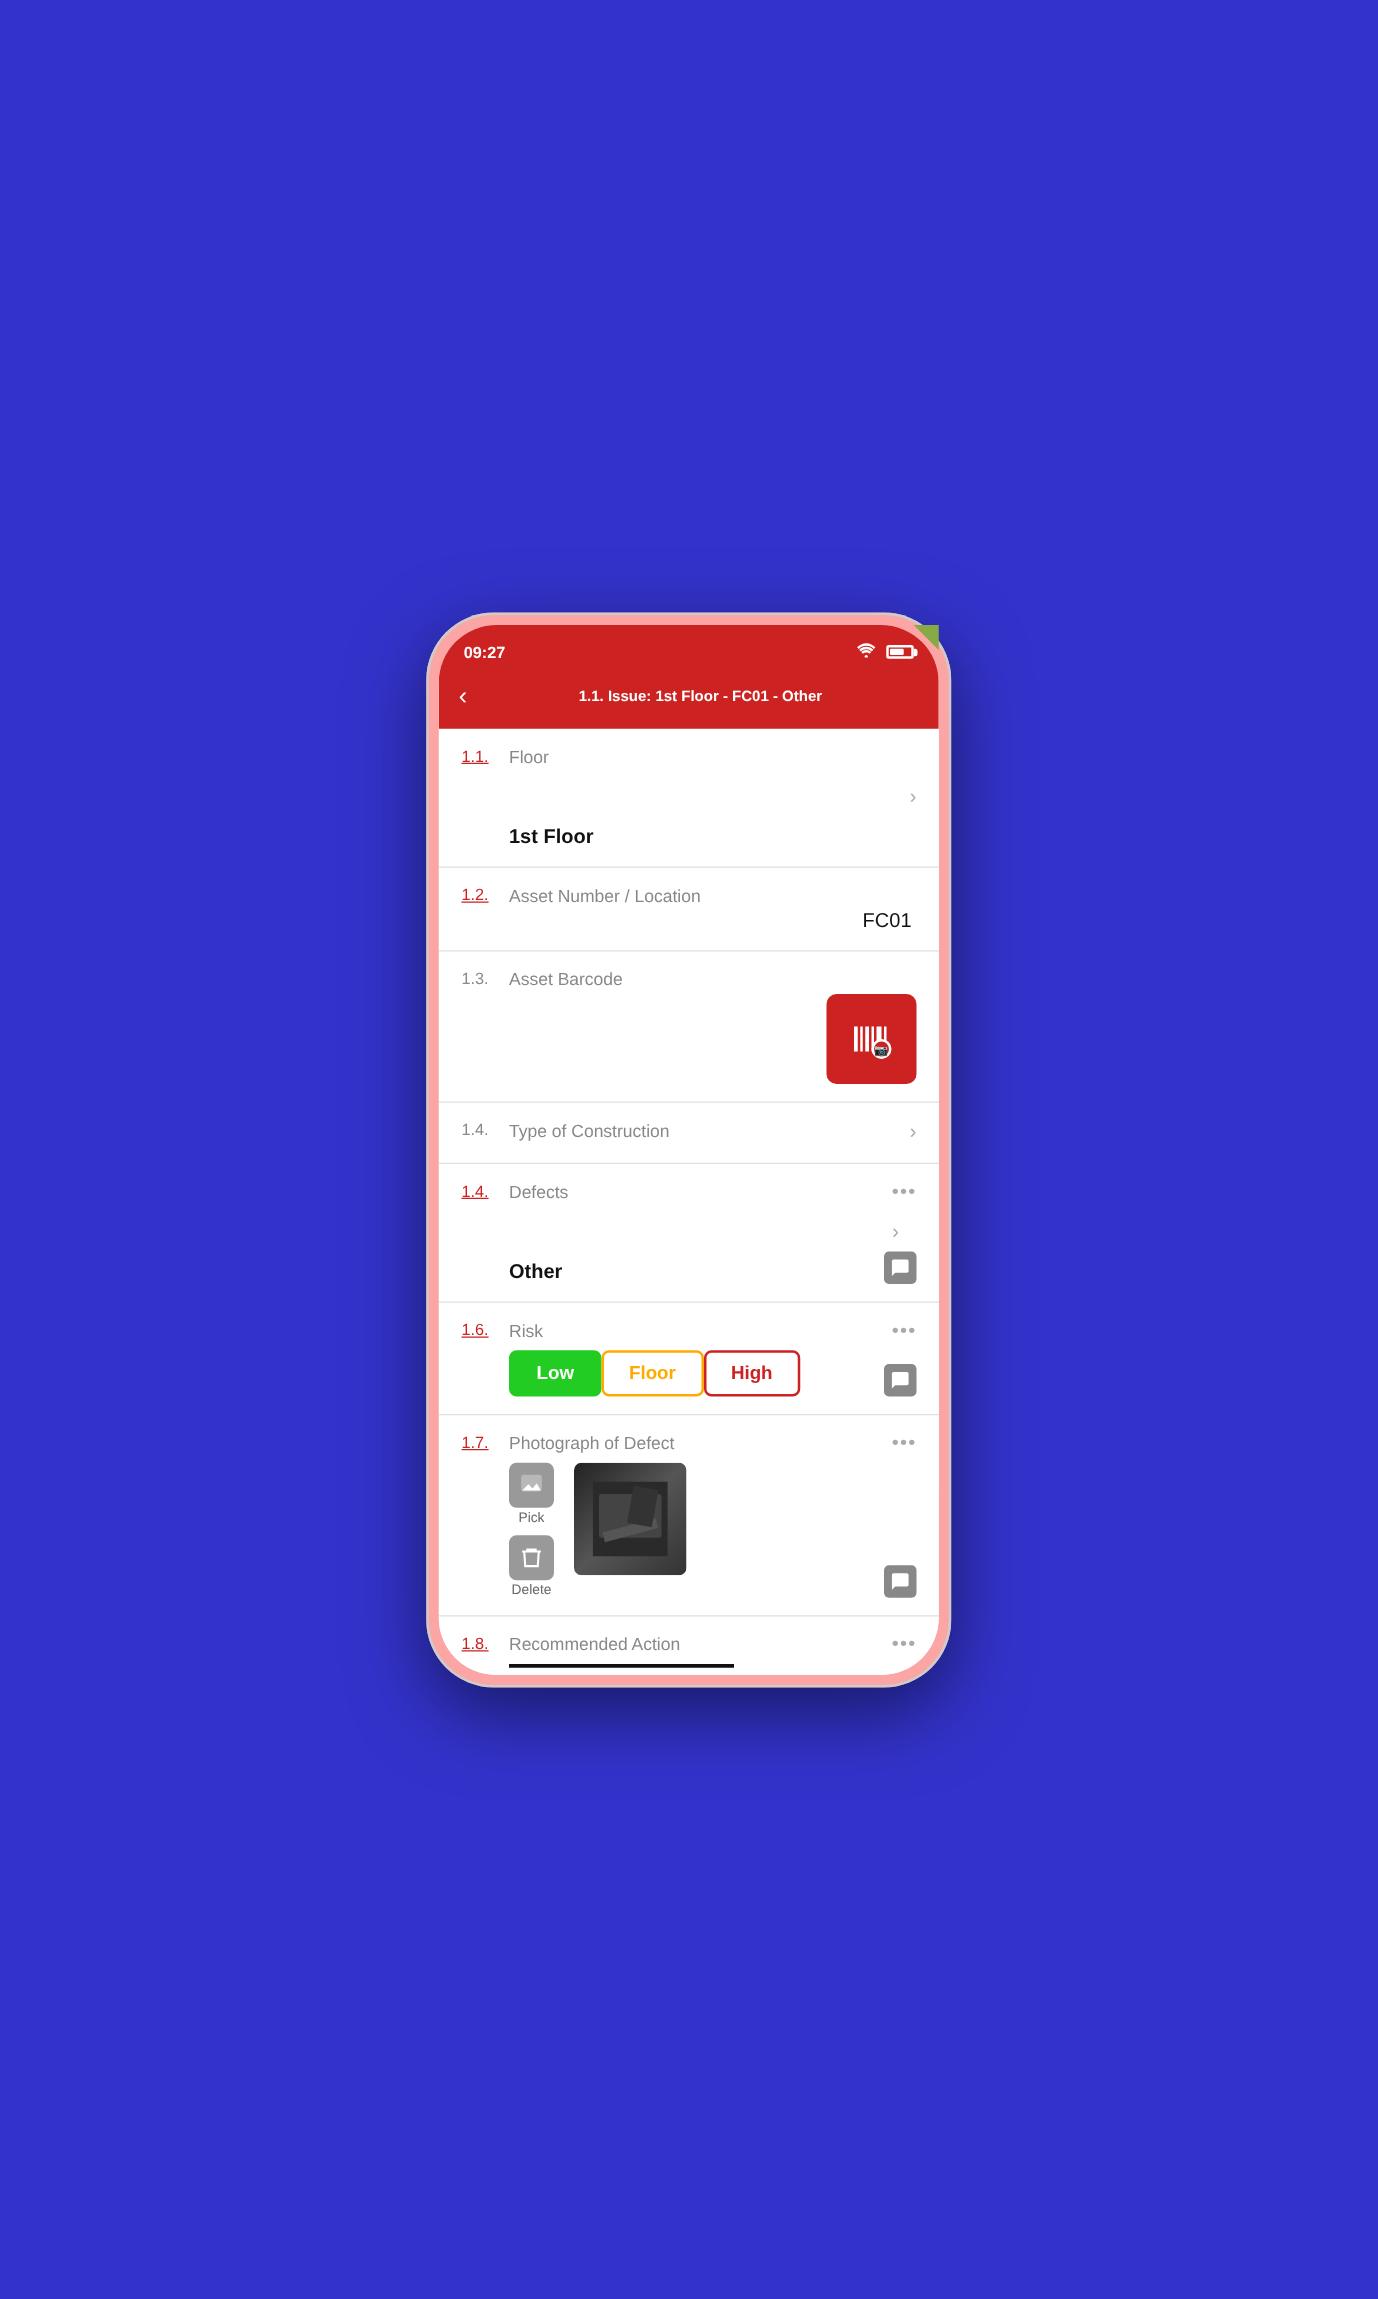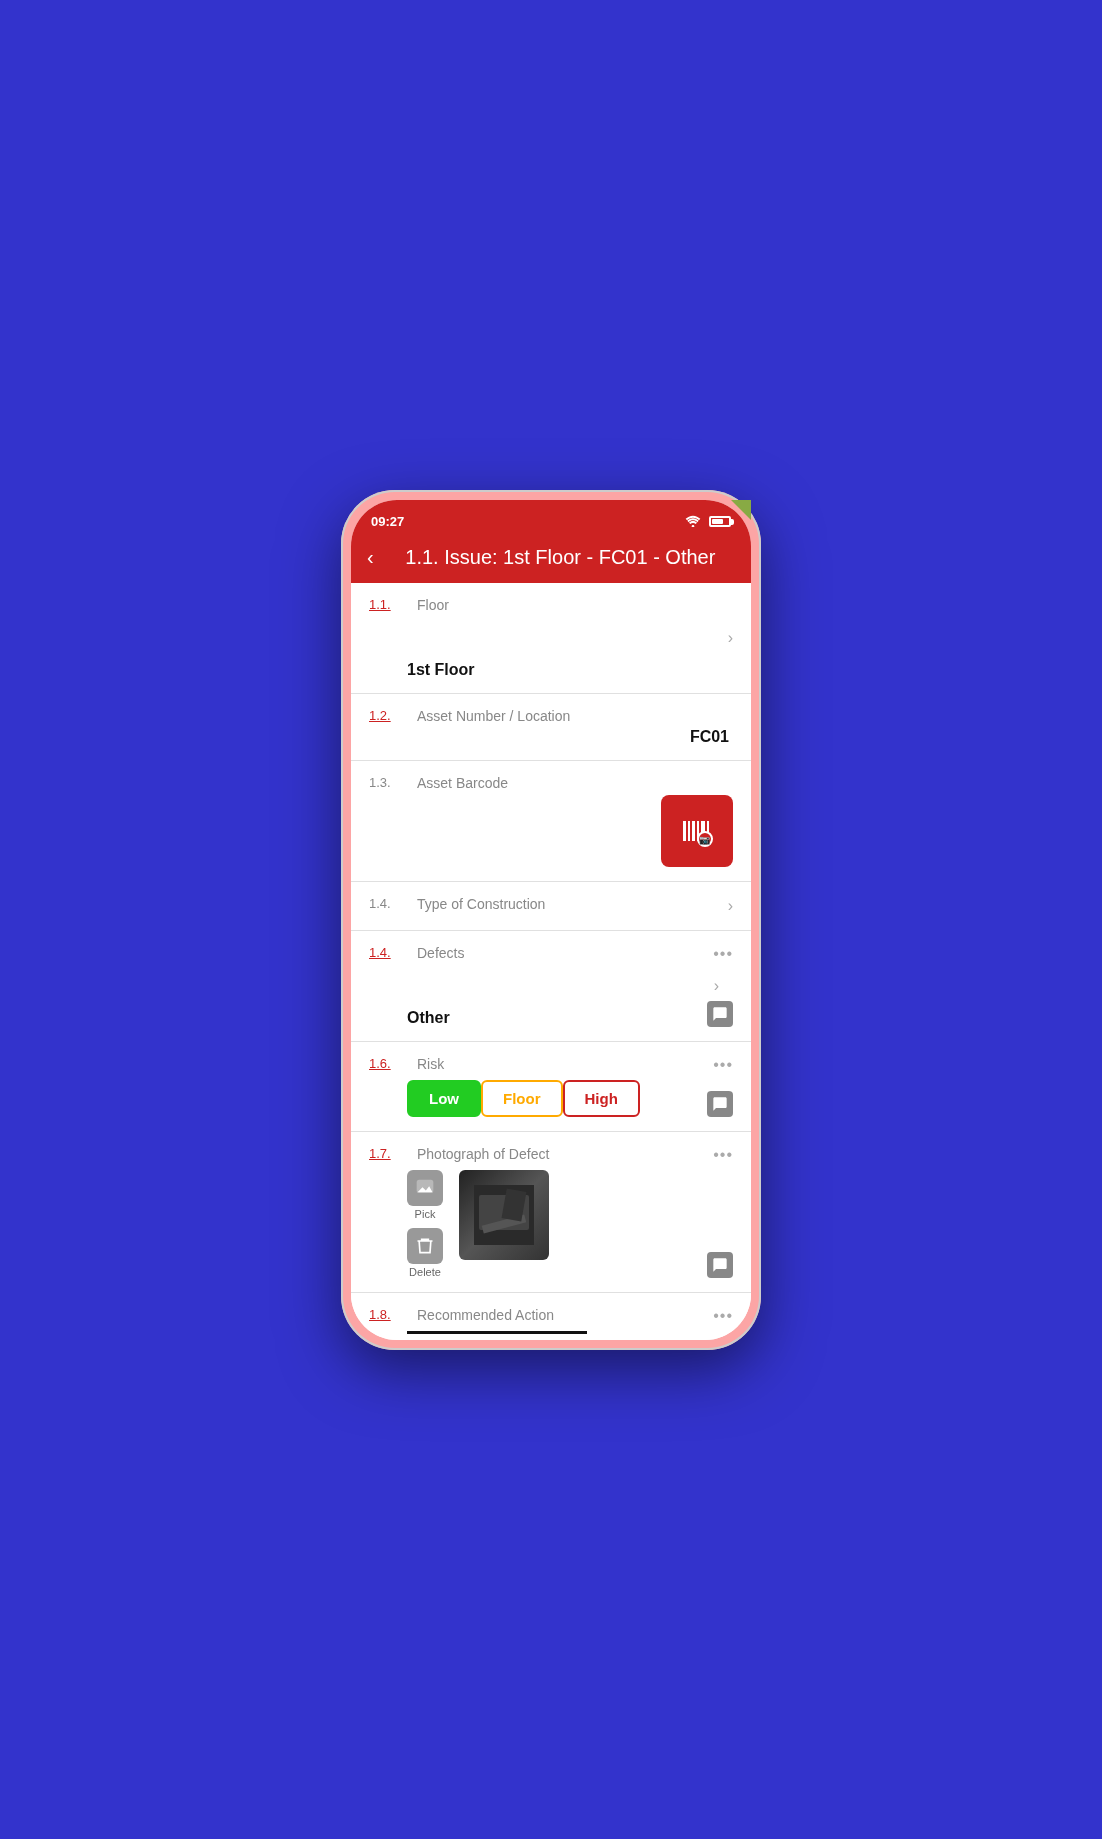--- a/index.html
+++ b/index.html
@@ -58,22 +58,22 @@
     }
 
     .back-arrow {
       font-size: 20px;
       font-weight: 300;
       color: white;
       cursor: pointer;
     }
 
     .header-title {
-      font-size: 20px;
-      font-weight: 400;
+      font-size: 12px;
+      font-weight: 700;
       color: white;
       flex: 1;
       text-align: center;
     }
 
     
     .notch-area {
       background: #cc2222;
       display: flex;
       justify-content: center;
@@ -90,21 +90,21 @@
     
     .form-row {
       padding: 14px 18px;
       border-bottom: 1px solid #e0e0e0;
       position: relative;
     }
 
     .row-label {
       display: flex;
       align-items: flex-start;
-      gap: 16px;
+      gap: 6px;
       margin-bottom: 4px;
     }
 
     .row-number {
       color: #cc2222;
       font-size: 13px;
       font-weight: 500;
       text-decoration: underline;
       min-width: 32px;
     }
@@ -118,21 +118,21 @@
       font-size: 16px;
       font-weight: 600;
       color: #111;
       padding-left: 38px;
       margin-top: 48px;
     }
 
     .row-value-right {
       text-align: right;
       font-size: 16px;
-      font-weight: 700;
+      font-weight: 400;
       color: #111;
       padding-right: 4px;
     }
 
     .chevron-right {
       position: absolute;
       right: 18px;
       top: 50%;
       transform: translateY(-50%);
       color: #aaa;

